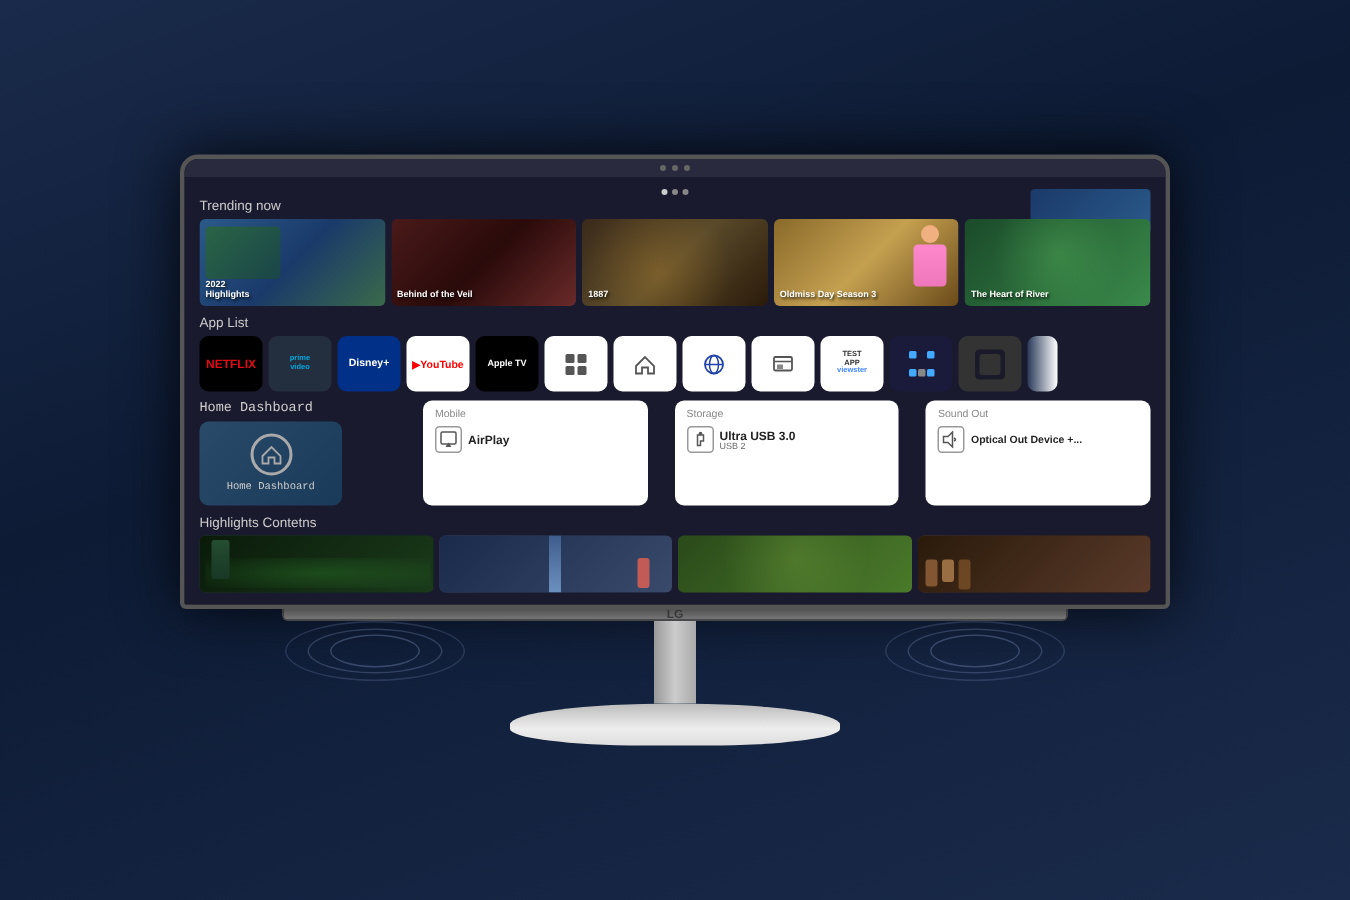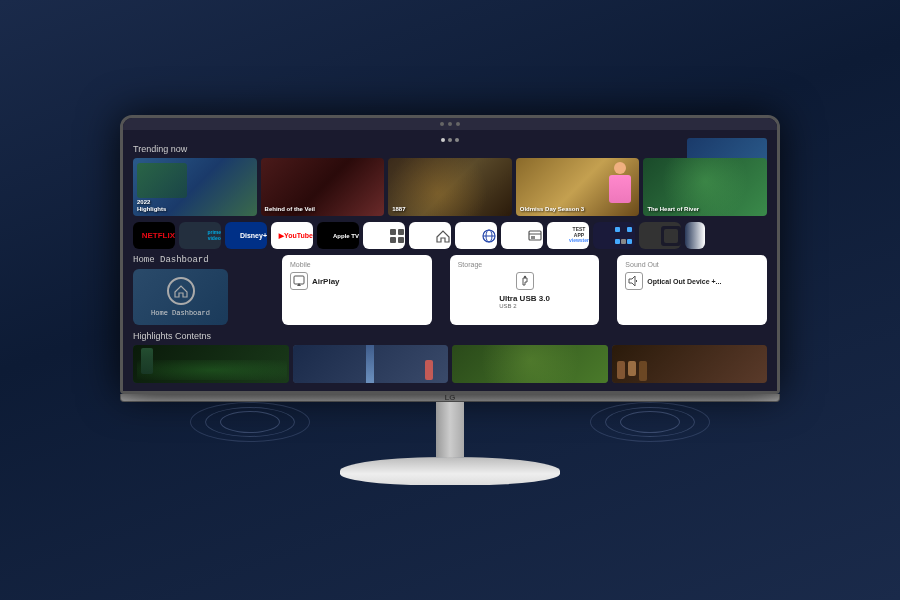--- a/index.html
+++ b/index.html
@@ -101,25 +101,25 @@
     
     .app-list-row {
       display: flex;
       gap: 4px;
       margin-bottom: 6px;
       align-items: center;
     }
 
     .app-icon {
       width: 42px;
-      height: 27px;
+      height: 37px;
       border-radius: 6px;
       display: flex;
       align-items: center;
-      justify-content: flex-end;
+      justify-content: center;
       font-size: 7px;
       font-weight: bold;
       cursor: pointer;
       flex-shrink: 0;
     }
 
     .app-netflix { background: #000; color: #e50914; font-size: 8px; font-weight: 900; }
     .app-prime { background: #232f3e; color: #00a8e0; font-size: 5px; }
     .app-disney { background: #003087; color: #fff; font-size: 7px; }
     .app-youtube { background: #fff; color: #ff0000; font-size: 7px; }
@@ -235,21 +235,21 @@
       overflow: hidden;
     }
 
     .rec1-bg { background: linear-gradient(135deg, #1a3a2a 0%, #0a2a1a 100%); }
     .rec2-bg { background: linear-gradient(135deg, #3a4a6a 0%, #1a2a4a 100%); }
     .rec3-bg { background: linear-gradient(135deg, #2a3a1a 0%, #3a5a2a 100%); }
     .rec4-bg { background: linear-gradient(135deg, #4a3a2a 0%, #2a1a0a 100%); }
 
     
     .monitor-bottom {
-      width: 660px;
+      width: 524px;
       background: linear-gradient(180deg, #888 0%, #aaa 100%);
       height: 8px;
       border-radius: 0 0 4px 4px;
       border: 1px solid #666;
       border-top: none;
       display: flex;
       align-items: center;
       justify-content: center;
     }
 
@@ -341,20 +341,21 @@
           </div>
         </div>
         <div class="trending-card">
           <div class="card-bg card5-bg">
             <div style="position:absolute;inset:0;background:radial-gradient(circle at 50% 40%, rgba(100,200,100,0.3), transparent 60%);"></div>
             <div class="card-label" style="position:absolute;bottom:3px;left:4px;">The Heart of River</div>
           </div>
         </div>
       </div>
 
+      <div class="section-label">App List</div>
       <div class="app-list-row">
 
         <div class="app-icon app-netflix">
           <span>NETFLIX</span>
         </div>
 
         <div class="app-icon app-prime">
           <span style="line-height:1.1;text-align:center;">prime<br>video</span>
         </div>
 
@@ -455,21 +456,21 @@
                 </svg>
               </div>
               <div>
                 <div class="panel-item-label">AirPlay</div>
               </div>
             </div>
           </div>
 
           <div class="panel">
             <div class="panel-title">Storage</div>
-            <div class="panel-item" style="margin-bottom:3px;flex-direction:column;">
+            <div class="panel-item" style="margin-bottom:3px;">
               <div class="panel-icon">
                 <svg width="12" height="12" viewBox="0 0 12 12">
                   <path d="M4 10 L4 3 L8 3 L8 7 L6 7 L6 10 Z" fill="none" stroke="#555" stroke-width="1"></path>
                   <circle cx="6" cy="2" r="1.2" fill="#555"></circle>
                 </svg>
               </div>
               <div>
                 <div class="panel-item-label">Ultra USB 3.0</div>
                 <div class="panel-item-sub">USB 2</div>
               </div>

